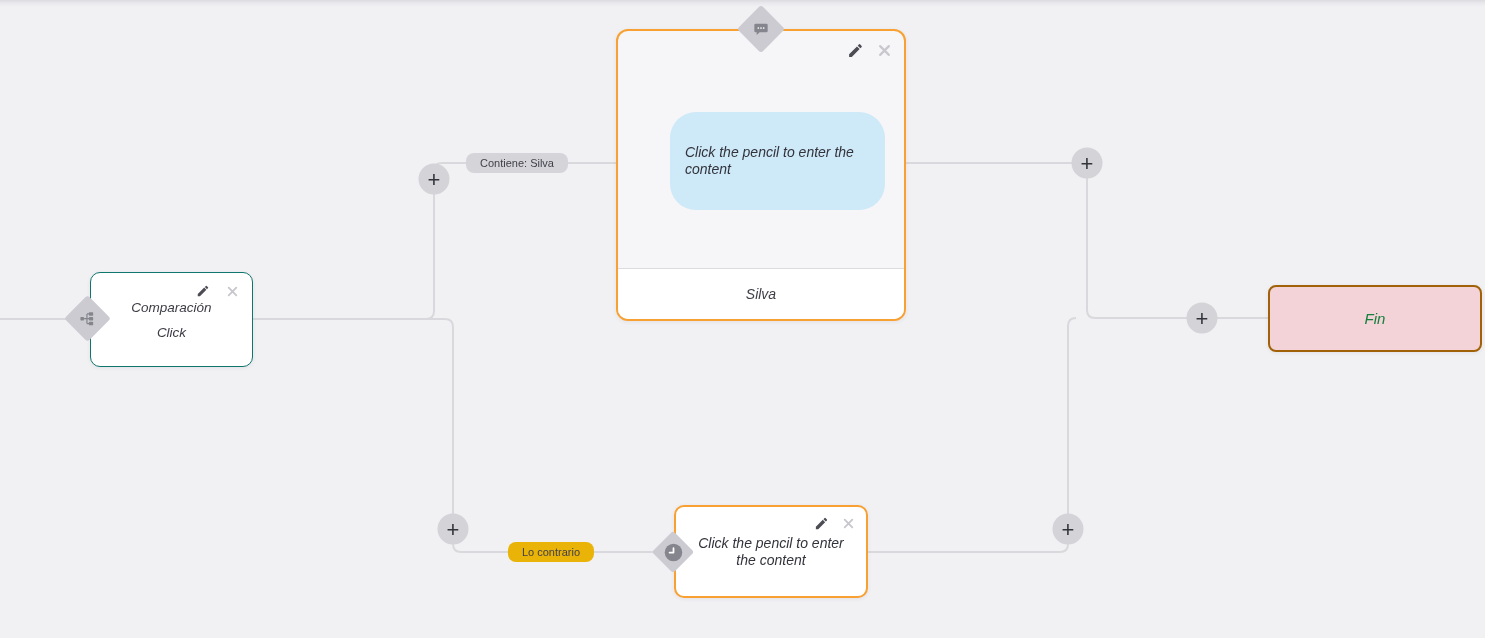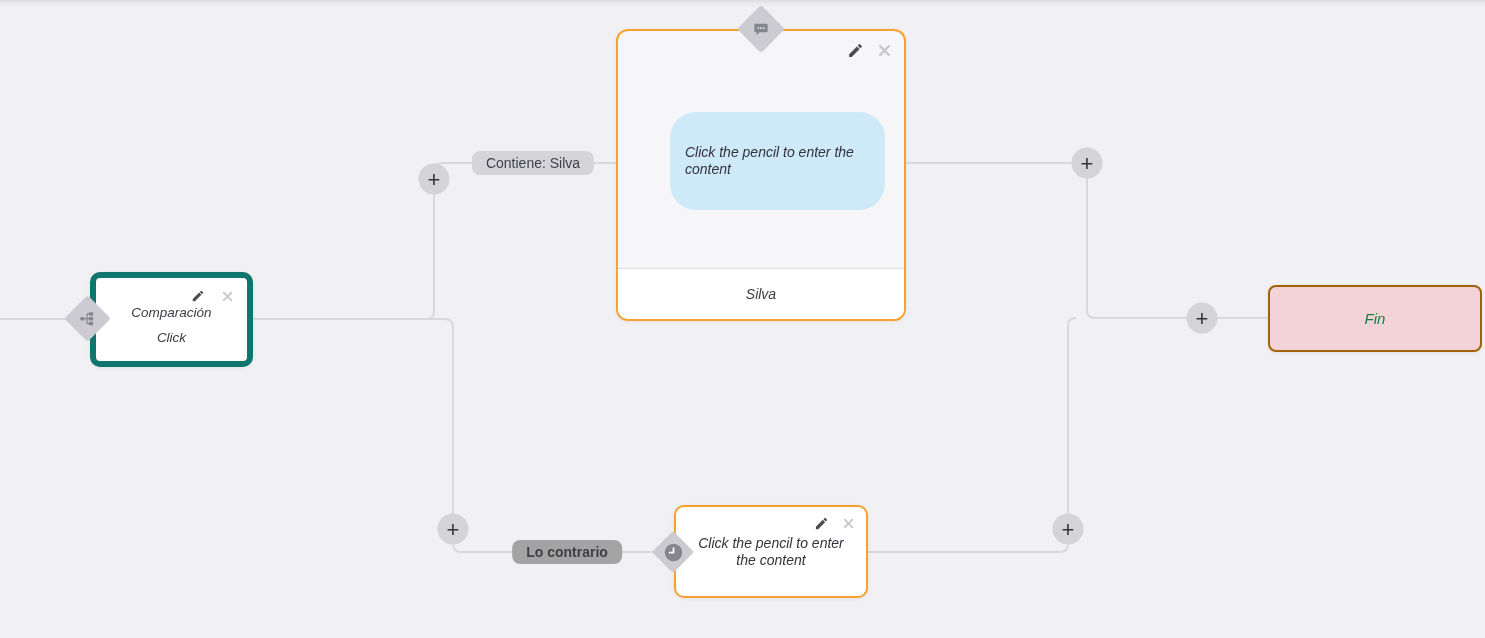--- a/index.html
+++ b/index.html
@@ -17,34 +17,34 @@
 
   .plus-btn{
     position:absolute;z-index:3;width:31px;height:31px;border-radius:50%;
     background:#d3d3d8;border:none;cursor:pointer;
     color:#33333b;font-size:22px;font-weight:400;line-height:29px;text-align:center;
     transform:translate(-50%,-50%);padding:0;
     font-family:"Liberation Sans","DejaVu Sans",sans-serif;
   }
   .edge-label{
     position:absolute;z-index:2;transform:translate(-50%,-50%);
-    font-size:14px;color:#3f3f49;padding:4px 14px;border-radius:8px;
-    white-space:nowrap;cursor:pointer;margin-left:16px;
+    font-size:11px;color:#3f3f49;padding:4px 14px;border-radius:8px;
+    white-space:nowrap;cursor:pointer;
   }
   .edge-label.gray{background:#d5d5d9;}
-  .edge-label.white{background:#a3a3a3;font-weight:bold;}
+  .edge-label.white{background:#eab308;}
 
   .node{position:absolute;z-index:4;box-sizing:border-box;border-radius:10px;
     box-shadow:0 1px 4px rgba(40,40,60,0.07);font-style:italic;}
   .node-actions{position:absolute;display:flex;align-items:center;z-index:6;}
   .icon-btn{background:none;border:none;padding:0;cursor:pointer;line-height:0;}
 
   
   #node-condition{left:90px;top:272px;width:163px;height:95px;background:#fff;
-    border:6px solid #0f766e;}
+    border:1px solid #0f766e;}
   #node-condition .node-actions{top:11px;right:13px;gap:16px;}
   #node-condition .cond-text{margin-top:22px;text-align:center;font-size:13.5px;line-height:25px;}
 
   
   #node-message{left:616px;top:29px;width:290px;height:292px;background:#f6f6f8;
     border:2px solid #f8a132;border-radius:12px;}
   #node-message .node-actions{top:11px;right:12px;gap:13px;}
   .bubble{position:absolute;left:52px;top:81px;width:215px;height:98px;border-radius:26px;
     background:#cee9f7;display:flex;align-items:center;box-sizing:border-box;padding:0 15px;
     font-size:14px;line-height:17px;color:#33333c;}

